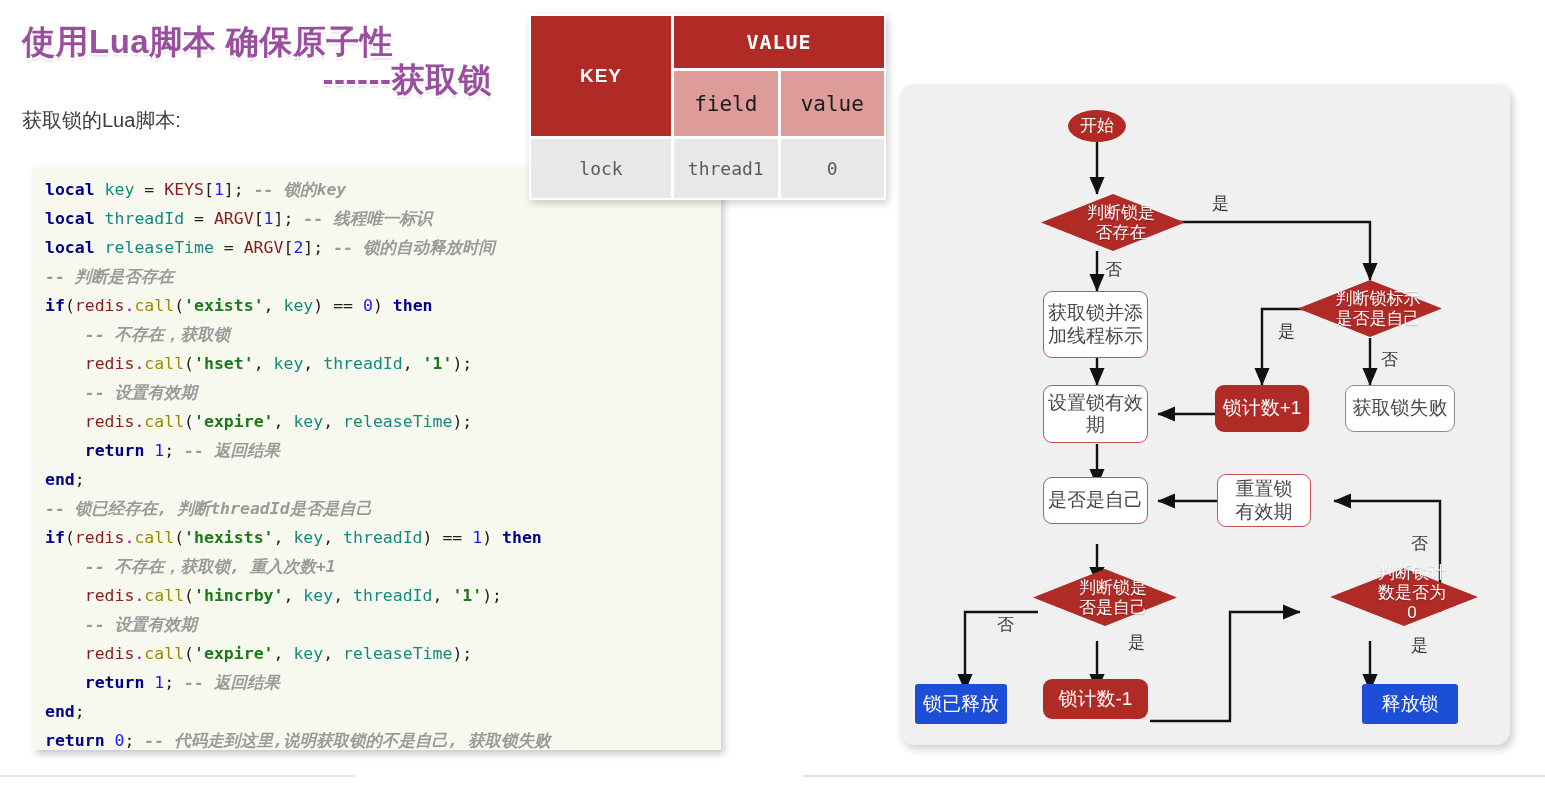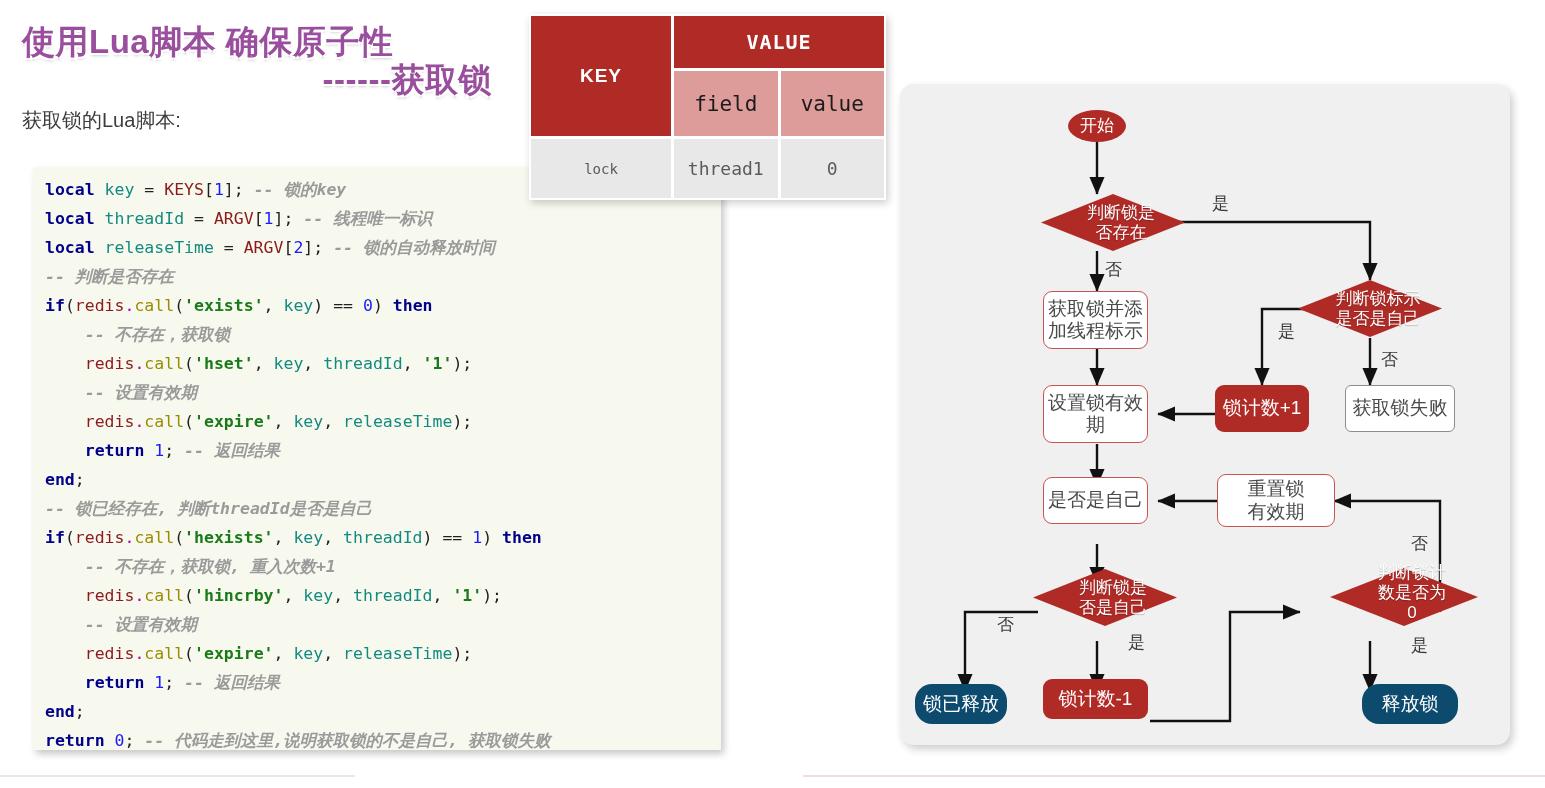--- a/index.html
+++ b/index.html
@@ -63,21 +63,21 @@
     border-bottom:3px solid #fff;
   }
   .kv-sub{flex:0 0 65px;display:flex;border-bottom:3px solid #fff;}
   .kv-sub div{
     flex:1;background:#dd9b99;color:#1b1b1b;font-size:21px;
     display:flex;align-items:center;justify-content:center;
     font-family:"DejaVu Sans Mono","Liberation Mono",monospace;
   }
   .kv-sub div:first-child{border-right:3px solid #fff;}
   .kv-cell-key{
-    flex:1;background:#e8e8e8;color:#5a5a5a;font-size:14px;
+    flex:1;background:#e8e8e8;color:#5a5a5a;font-size:18px;
     display:flex;align-items:center;justify-content:center;
     font-family:"DejaVu Sans Mono","Liberation Mono",monospace;
   }
   .kv-row{flex:1;display:flex;}
   .kv-row div{
     flex:1;background:#e8e8e8;color:#5a5a5a;font-size:18px;
     display:flex;align-items:center;justify-content:center;
     font-family:"DejaVu Sans Mono","Liberation Mono",monospace;
   }
   .kv-row div:first-child{border-right:3px solid #fff;}
@@ -97,21 +97,21 @@
     background:#b02a26;color:#fff;border-radius:50%;font-size:17px;
   }
   .n-proc{
     background:#ffffff;border:1.6px solid #c9534f;border-radius:9px;
     color:#4a4a4a;font-size:19px;
   }
   .n-proc-red{
     background:#b02a26;color:#fff;border-radius:9px;font-size:19px;
   }
   .n-term{
-    background:#0c4a6e;color:#fff;border-radius:17px;font-size:19px;
+    background:#1d4ed8;color:#fff;border-radius:3px;font-size:19px;
   }
   .n-out{
     background:#ffffff;border:1.6px solid #8c8c8c;border-radius:9px;
     color:#4a4a4a;font-size:19px;
   }
   .diamond-wrap{position:absolute;}
   .diamond-shape{position:absolute;left:0;top:0;width:100%;height:100%;
      background:#b02a26;clip-path:polygon(50% 0,100% 50%,50% 100%,0 50%);}
   .diamond-txt{position:absolute;left:8px;width:100%;text-align:center;
      color:#fff;font-size:17px;line-height:1.18;
@@ -212,46 +212,46 @@
 
 <div class="node n-start" style="left:1068px;top:110px;width:58px;height:32px;">
   <span>开始</span>
 </div>
 
 <div class="diamond-wrap" style="left:1041px;top:194px;width:144px;height:57px;">
   <div class="diamond-shape"></div>
   <div class="diamond-txt multiline" style="top:9px;">判断锁是<br>否存在</div>
 </div>
 
-<div class="node n-proc" style="left:1043px;top:291px;width:105px;height:58px;">
+<div class="node n-proc" style="left:1043px;top:291px;width:105px;height:67px;">
   <span class="multiline">获取锁并添<br>加线程标示</span>
 </div>
 
 <div class="node n-proc" style="left:1043px;top:385px;width:105px;height:58px;">
   <span class="multiline">设置锁有效<br>期</span>
 </div>
 
 <div class="diamond-wrap" style="left:1298px;top:280px;width:144px;height:57px;">
   <div class="diamond-shape"></div>
   <div class="diamond-txt multiline" style="top:9px;">判断锁标示<br>是否是自己</div>
 </div>
 
 <div class="node n-proc-red" style="left:1215px;top:385px;width:94px;height:47px;">
   <span>锁计数+1</span>
 </div>
 
-<div class="node n-out" style="left:1345px;top:385px;width:110px;height:47px;border-radius:6px;">
+<div class="node n-out" style="left:1345px;top:385px;width:110px;height:47px;">
   <span>获取锁失败</span>
 </div>
 
 <div class="node n-proc" style="left:1043px;top:477px;width:105px;height:47px;">
   <span>是否是自己</span>
 </div>
 
-<div class="node n-proc" style="left:1217px;top:474px;width:118px;height:53px;">
+<div class="node n-proc" style="left:1217px;top:474px;width:94px;height:53px;">
   <span class="multiline">重置锁<br>有效期</span>
 </div>
 
 <div class="diamond-wrap" style="left:1033px;top:569px;width:144px;height:57px;">
   <div class="diamond-shape"></div>
   <div class="diamond-txt multiline" style="top:9px;">判断锁是<br>否是自己</div>
 </div>
 
 <div class="diamond-wrap" style="left:1330px;top:568px;width:148px;height:58px;">
   <div class="diamond-shape"></div>

